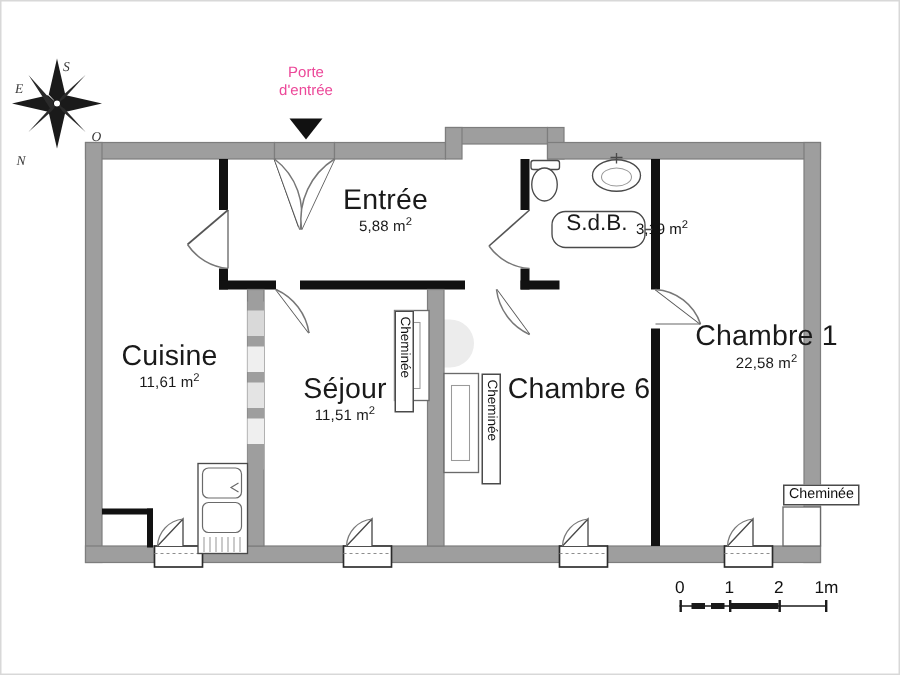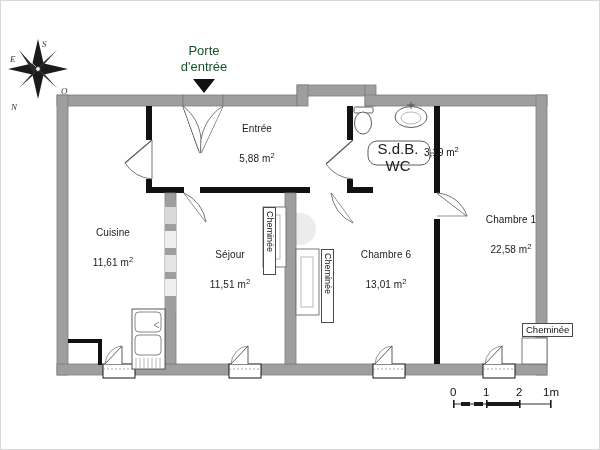--- a/index.html
+++ b/index.html
@@ -24,33 +24,32 @@
   }
   .lbl {
     position: absolute;
     text-align: center;
     color: #1a1a1a;
     line-height: 1.12;
     white-space: nowrap;
     pointer-events: none;
   }
   .room-name {
-    font-size: 10px;
+    font-size: 19px;
     letter-spacing: 0.1px;
   }
   .room-area {
     font-size: 10px;
     letter-spacing: 0.1px;
-    margin-top: 18px;
   }
   .room-area sup { font-size: 7.5px; vertical-align: super; }
   .entry-note {
-    font-size: 13px;
+    font-size: 10px;
     line-height: 1.22;
-    color: #14532d;
+    color: #ec4899;
   }
   .compass-letter {
     position: absolute;
     font-family: "Liberation Serif", serif;
     font-style: italic;
     font-size: 9px;
     color: #3a3a3a;
   }
   .scale-num {
     position: absolute;
@@ -317,39 +316,37 @@
   <span class="compass-letter" style="left:60px; top:85px;">O</span>
   <span class="compass-letter" style="left:10px; top:101px;">N</span>
 
   <div class="lbl" style="left:198px; top:122px; width:116px;">
     <div class="room-name">Entrée</div>
     <div class="room-area"><span>5,88 m</span><sup>2</sup></div>
   </div>
 
   <div class="lbl" style="left:352px; top:112px; width:90px;margin-top:28px;">
     <div class="sdb-name">S.d.B.</div>
-    <div class="sdb-name">WC</div>
   </div>
   <div class="sdb-area-box" style="left:390px; top:144px;margin-left:33px;">
     <span>3,19 m</span><sup style="font-size:7.5px">2</sup>
   </div>
 
   <div class="lbl" style="left:62px; top:226px; width:100px;">
     <div class="room-name">Cuisine</div>
     <div class="room-area"><span>11,61 m</span><sup>2</sup></div>
   </div>
 
   <div class="lbl" style="left:186px; top:248px; width:86px;">
     <div class="room-name">Séjour</div>
     <div class="room-area"><span>11,51 m</span><sup>2</sup></div>
   </div>
 
   <div class="lbl" style="left:330px; top:248px; width:110px;">
     <div class="room-name">Chambre 6</div>
-    <div class="room-area"><span>13,01 m</span><sup>2</sup></div>
   </div>
 
   <div class="lbl" style="left:452px; top:213px; width:116px;">
     <div class="room-name">Chambre 1</div>
     <div class="room-area"><span>22,58 m</span><sup>2</sup></div>
   </div>
 
   <div class="cheminee-vert" style="left:262px; top:206px; height:60px;">Cheminée</div>
   <div class="cheminee-vert" style="left:320px; top:248px; height:66px;">Cheminée</div>
   <div class="cheminee-tag" style="left:521px; top:322px;">Cheminée</div>

